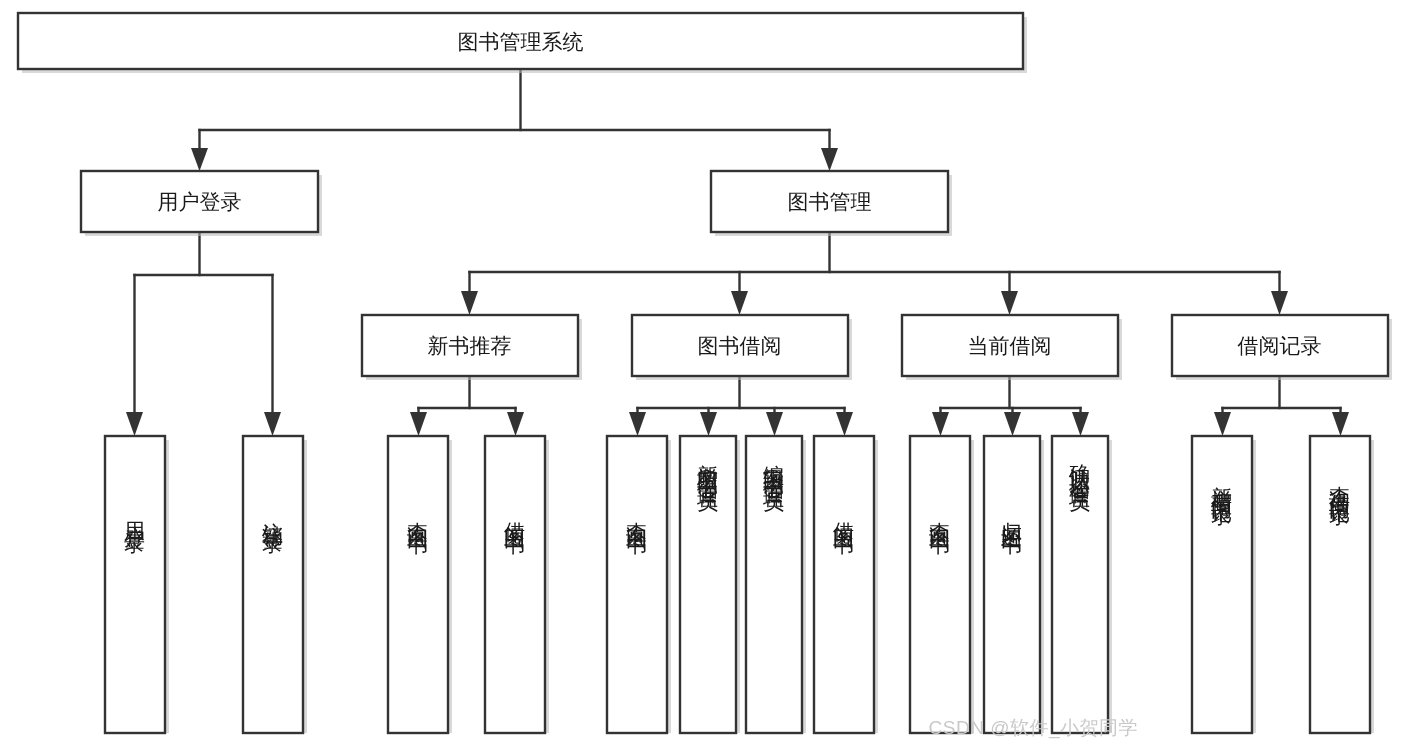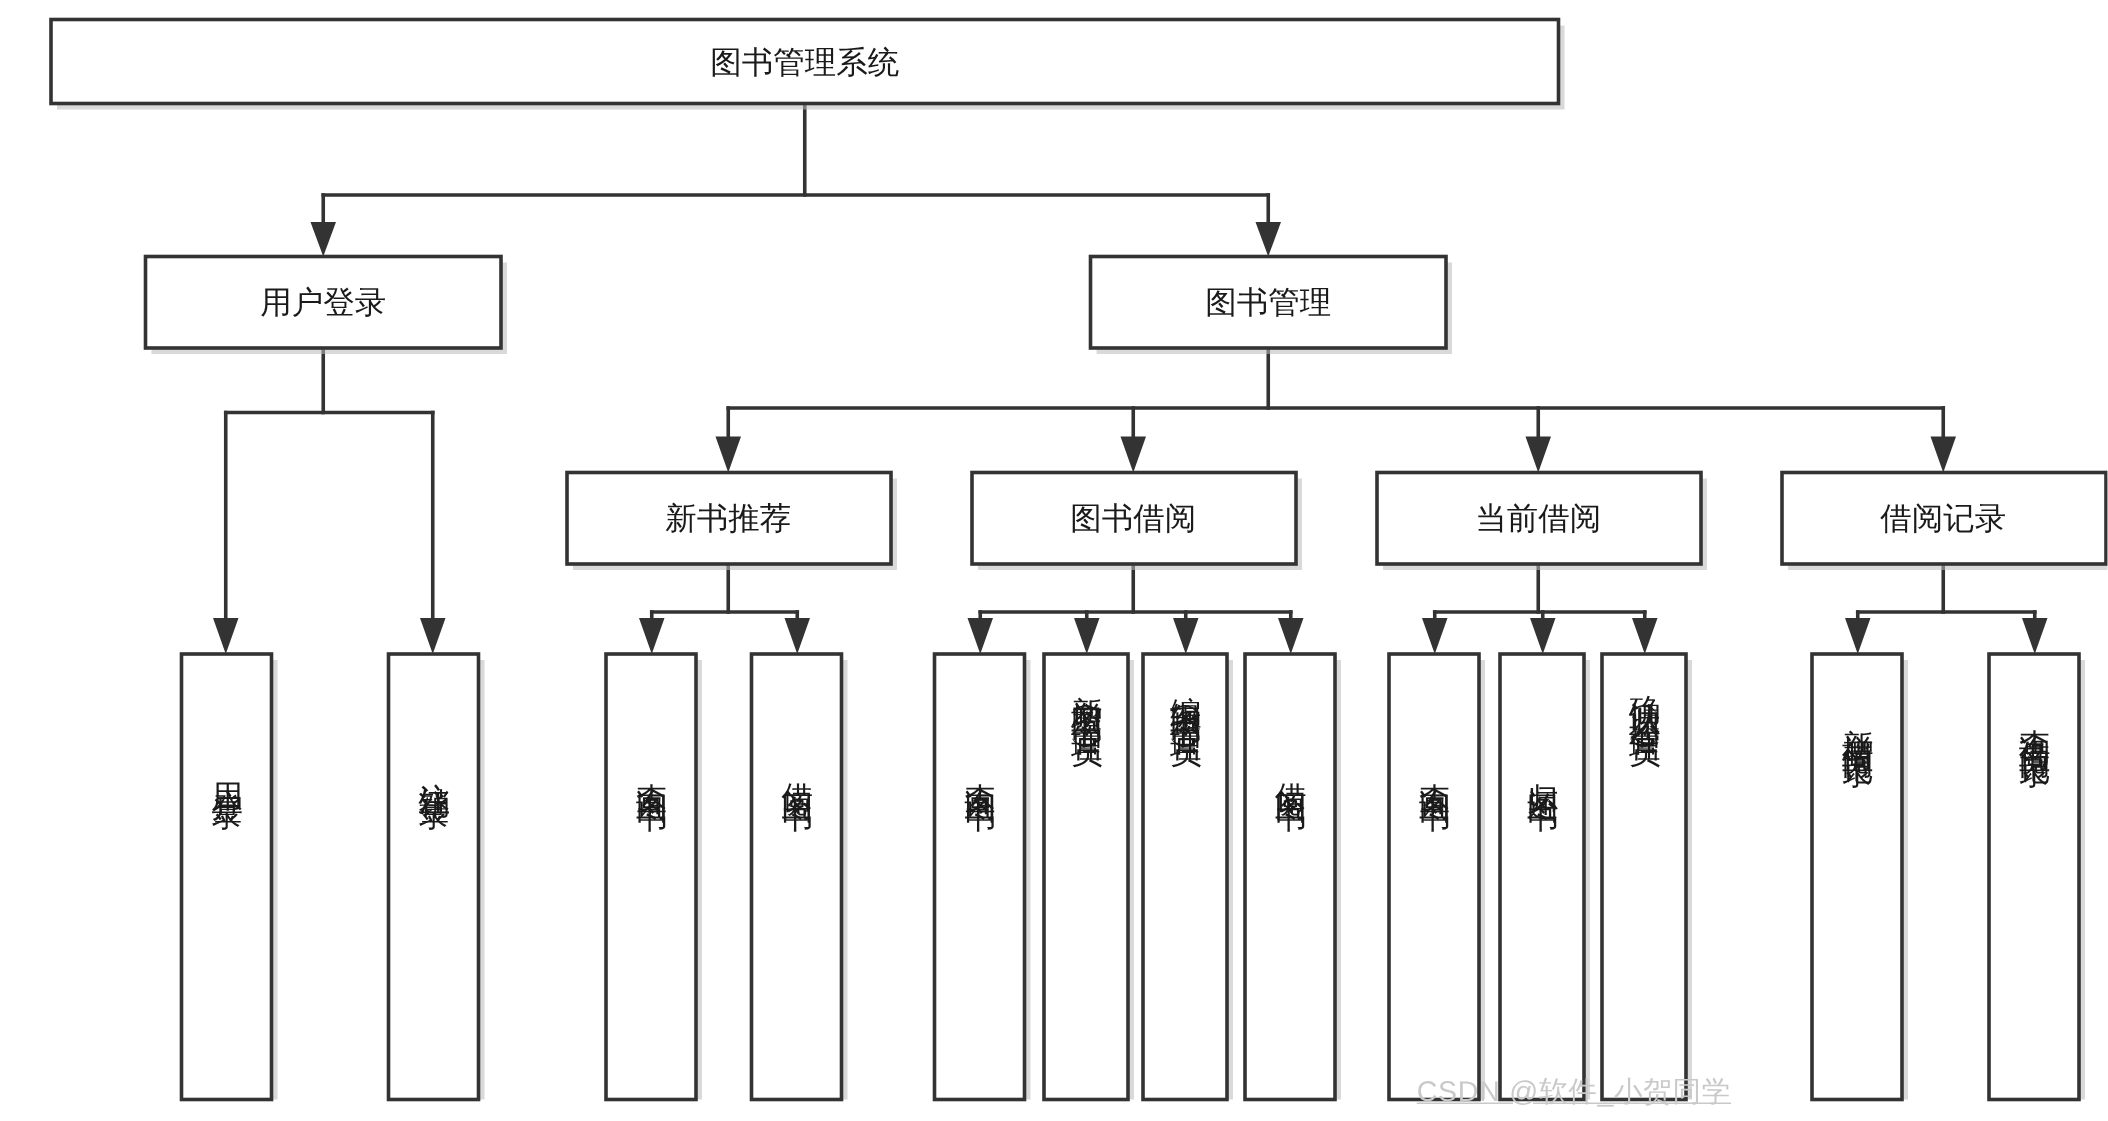--- a/index.html
+++ b/index.html
@@ -9,21 +9,21 @@
   }
   body {
     width: 1405px;
     height: 747px;
     font-family: "Liberation Sans", "DejaVu Sans", sans-serif;
     overflow: hidden;
     position: relative;
   }
   #diagram-root {
     position: absolute;
-    left: 16px;
+    left: 0;
     top: 0;
     width: 1150px;
     height: 747px;
   }
   svg.flow {
     display: block;
     width: 1405px;
     height: 747px;
   }
   .node-box {
@@ -64,21 +64,20 @@
   .watermark {
     position: absolute;
     right: 12px;
     bottom: 6px;
     font-family: "Liberation Sans", "DejaVu Sans", sans-serif;
     font-size: 19px;
     color: #c9c9c9;
     letter-spacing: 0.5px;
     user-select: none;
     white-space: nowrap;
-    text-decoration: underline;
   }
 </style>
 </head>
 <body>
 
 <div id="diagram-root">
   <svg class="flow" viewBox="0 0 1405 747" xmlns="http://www.w3.org/2000/svg">
 
     <g>
 

